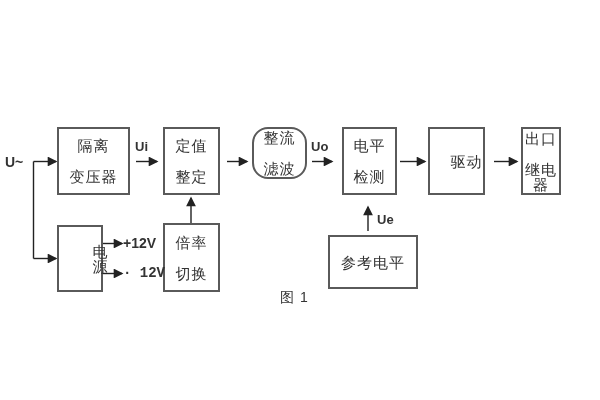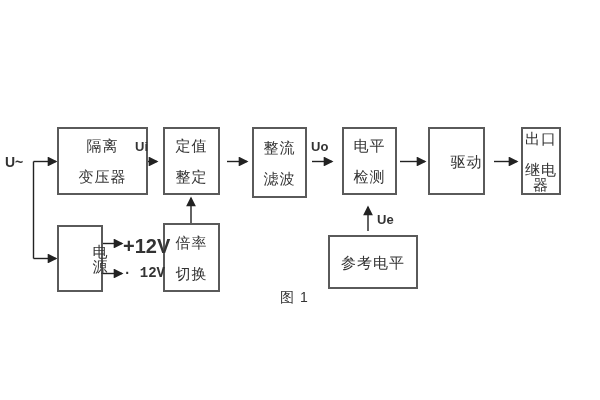--- a/index.html
+++ b/index.html
@@ -80,31 +80,31 @@
     <path class="connector" d="M400,161.5 H425" marker-end="url(#arrowhead)"></path>
     <path class="connector" d="M494,161.5 H517" marker-end="url(#arrowhead)"></path>
 
     <path class="connector" d="M191,223 V198" marker-end="url(#arrowhead)"></path>
     <path class="connector" d="M368,231 V207" marker-end="url(#arrowhead)"></path>
 
     <path class="connector" d="M103,243.5 H122" marker-end="url(#arrowhead)"></path>
     <path class="connector" d="M103,273.5 H122" marker-end="url(#arrowhead)"></path>
   </svg>
 
-  <div class="block" style="left:57px; top:127px; width:91px; height:68px;">
+  <div class="block" style="left:57px; top:127px; width:73px; height:68px;">
     <span>隔离</span>
     <span>变压器</span>
   </div>
 
   <div class="block" style="left:163px; top:127px; width:57px; height:68px;">
     <span>定值</span>
     <span>整定</span>
   </div>
 
-  <div class="block" style="left:252px; top:127px; width:55px; height:71px;">
+  <div class="block" style="left:252px; top:127px; width:55px; height:52px;border-radius:16px;">
     <span>整流</span>
     <span>滤波</span>
   </div>
 
   <div class="block" style="left:342px; top:127px; width:55px; height:68px;">
     <span>电平</span>
     <span>检测</span>
   </div>
 
   <div class="block" style="left:428px; top:127px; width:57px; height:68px;padding-left:20px;">
@@ -126,18 +126,18 @@
   </div>
 
   <div class="block" style="left:328px; top:235px; width:90px; height:54px;justify-content:center;">
     <span>参考电平</span>
   </div>
 
   <div class="siglabel" style="left:5px; top:155px; font-size:14px;">U~</div>
   <div class="siglabel" style="left:135px; top:140px;">Ui</div>
   <div class="siglabel" style="left:311px; top:140px;">Uo</div>
   <div class="siglabel" style="left:377px; top:213px;">Ue</div>
-  <div class="siglabel" style="left:123px; top:236px; font-size:20px;">+12V</div>
+  <div class="siglabel" style="left:123px; top:236px; font-size:14px;">+12V</div>
   <div class="siglabel" style="left:123px; top:266px; font-size:14px;font-family:Liberation Mono, monospace;">· 12V</div>
 
   <div class="caption" style="left:280px; top:290px;">图 1</div>
 
 </div>
 
 </body></html>

